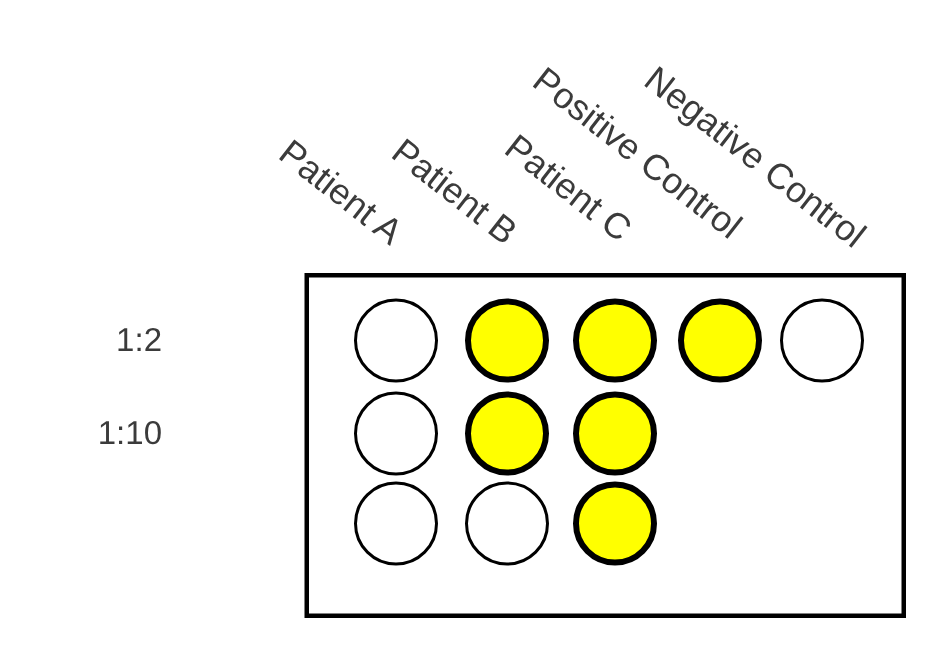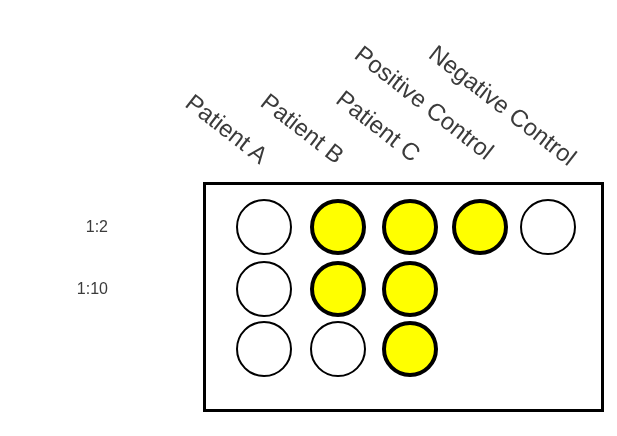--- a/index.html
+++ b/index.html
@@ -30,21 +30,21 @@
     width: 56px;
     height: 56px;
     box-sizing: border-box;
     border-radius: 50%;
     background: var(--negative, #fff);
   }
   .well.negative { border: 2.5px solid var(--outline, #000); }
   .well.positive { border: 4px solid var(--outline, #000); background: var(--positive, #ff0); }
   .row-label {
     position: absolute;
-    font-size: 16px;
+    font-size: 22px;
     line-height: 26px;
     color: var(--text, #3b3b3b);
     white-space: nowrap;
   }
   .col-label {
     position: absolute;
     font-size: 24px;
     line-height: 24px;
     color: var(--text, #3b3b3b);
     white-space: nowrap;

